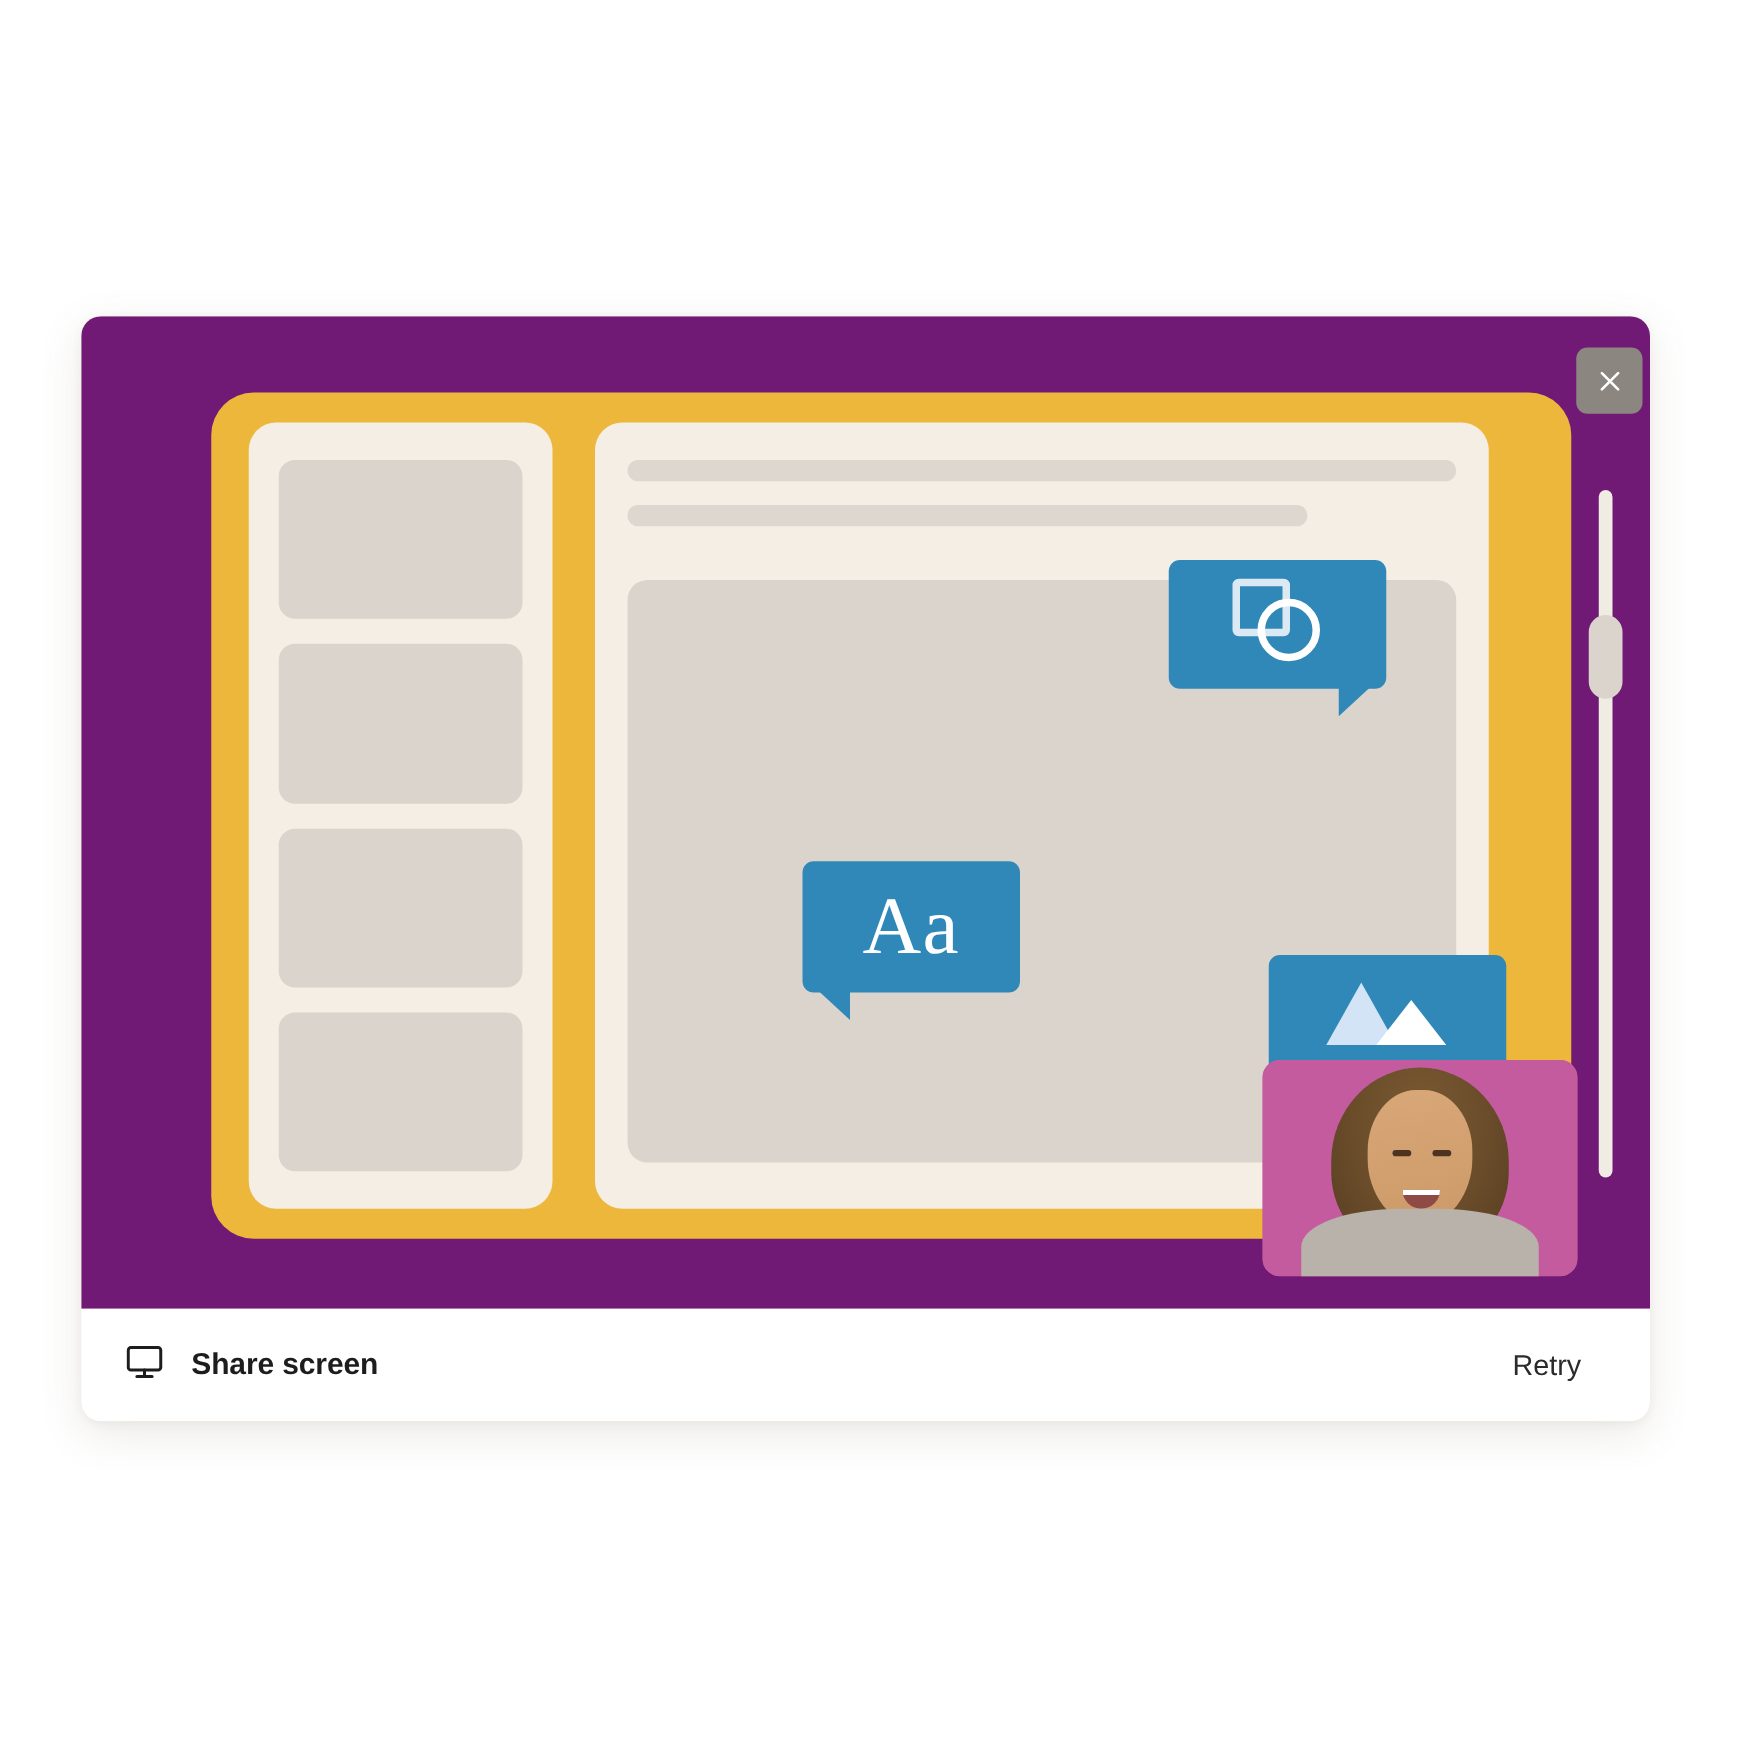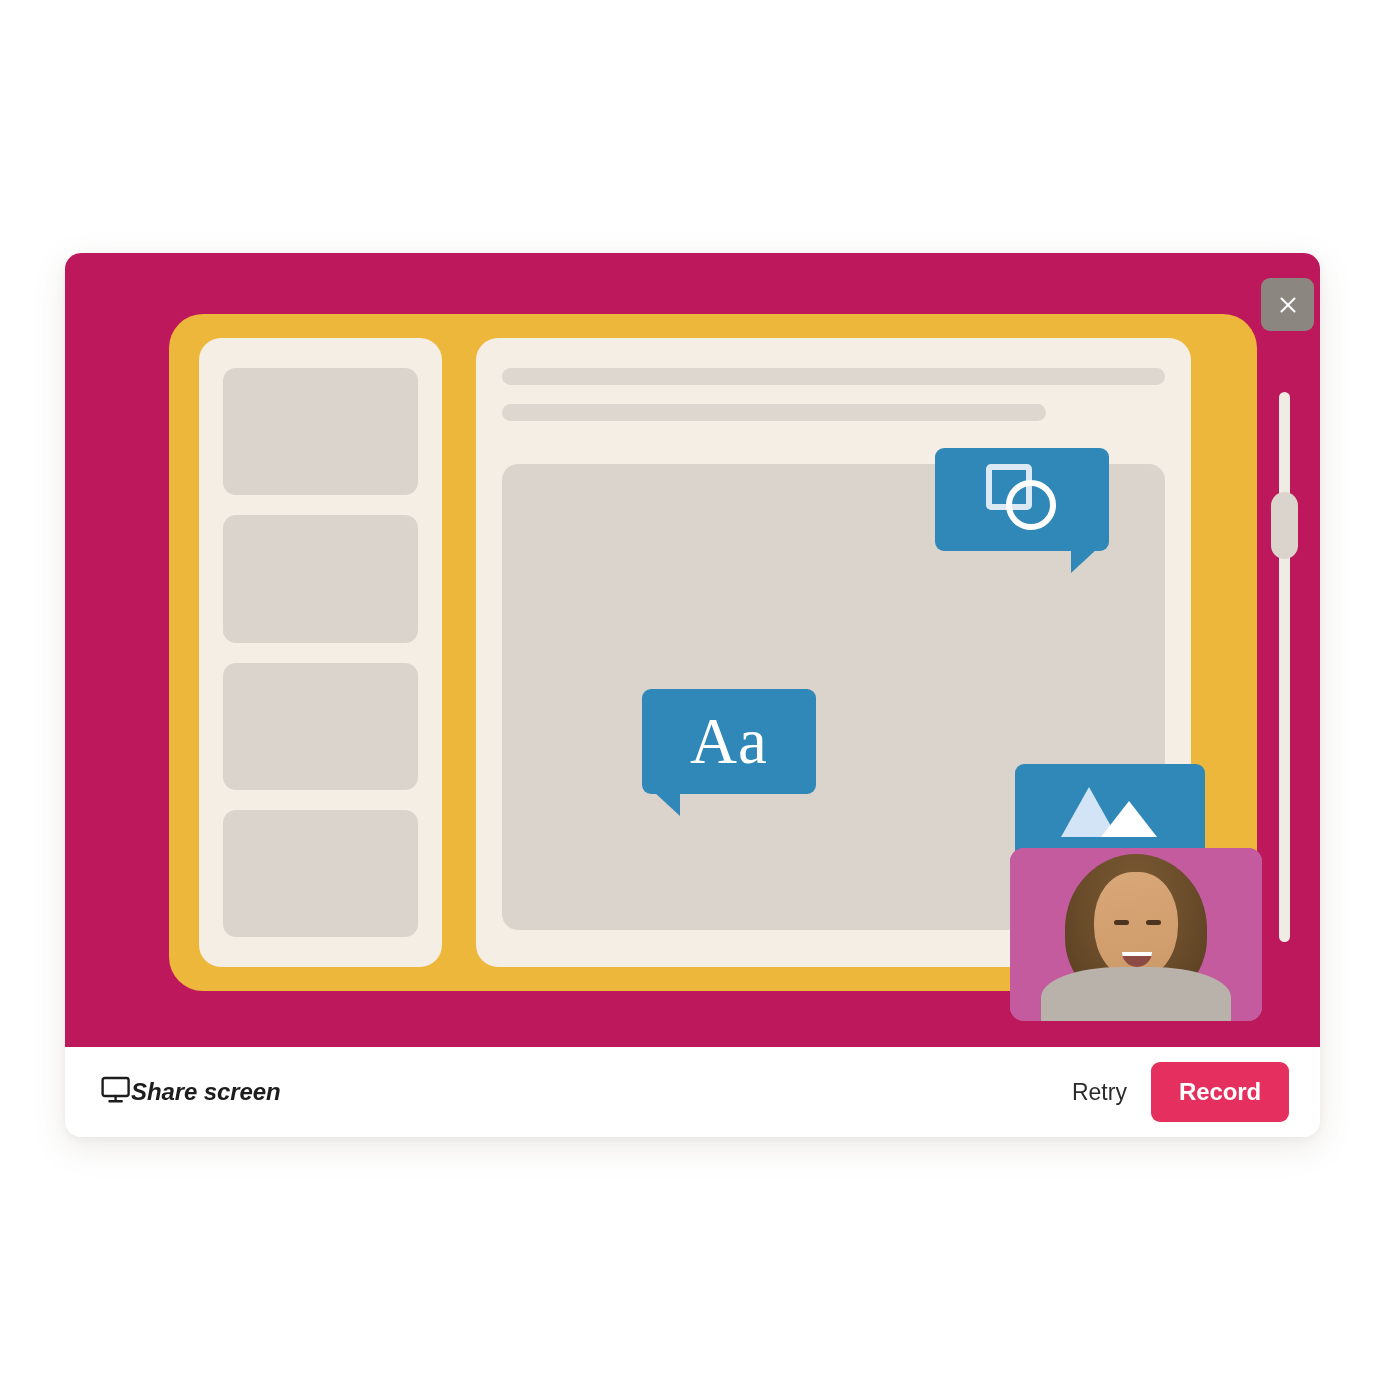--- a/index.html
+++ b/index.html
@@ -34,21 +34,21 @@
     overflow: hidden;
   }
 
   
   .preview-area {
     position: absolute;
     left: 0;
     top: 0;
     right: 0;
     height: 794px;
-    background: #be185d;
+    background: #701a75;
   }
 
   
   .close-btn {
     position: absolute;
     left: 1196px;
     top: 25px;
     width: 53px;
     height: 53px;
     border-radius: 9px;
@@ -286,23 +286,22 @@
     height: 90px;
     background: #ffffff;
     display: flex;
     align-items: center;
     padding: 0 31px 0 36px;
     box-sizing: border-box;
   }
   .share-screen {
     display: flex;
     align-items: center;
-    gap: 0;
+    gap: 22px;
     cursor: pointer;
-    font-style: italic;
   }
   .share-screen-label {
     font-size: 24px;
     font-weight: bold;
     color: #1d1d1d;
     letter-spacing: -0.1px;
   }
   .footer-spacer { flex: 1; }
   .retry-btn {
     background: none;
@@ -407,18 +406,17 @@
             <path d="M14.6 20 L14.6 24.6 M8.5 25.2 L20.7 25.2" stroke="#1d1d1d" stroke-width="2.4" stroke-linecap="round" fill="none"></path>
           </svg>
         </span>
         <span class="share-screen-label">Share screen</span>
       </div>
 
       <div class="footer-spacer"></div>
 
       <button class="retry-btn">Retry</button>
 
-      <button class="record-btn">Record</button>
 
     </div>
 
   </div>
 </div>
 
 </body></html>

